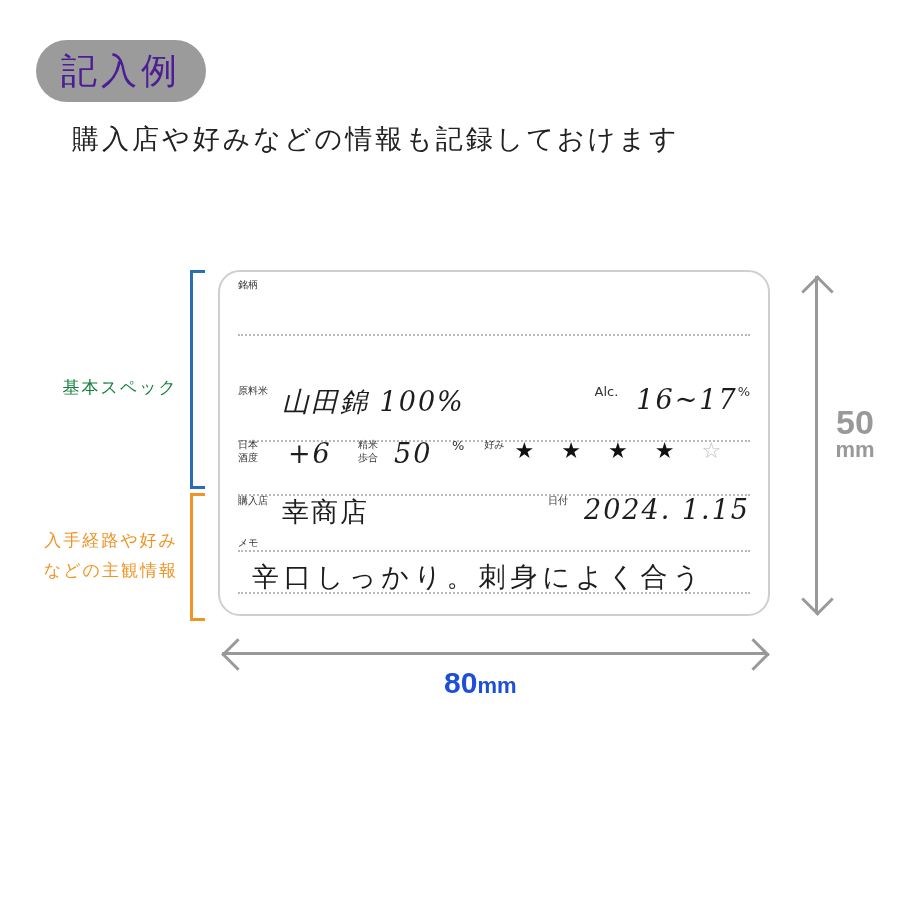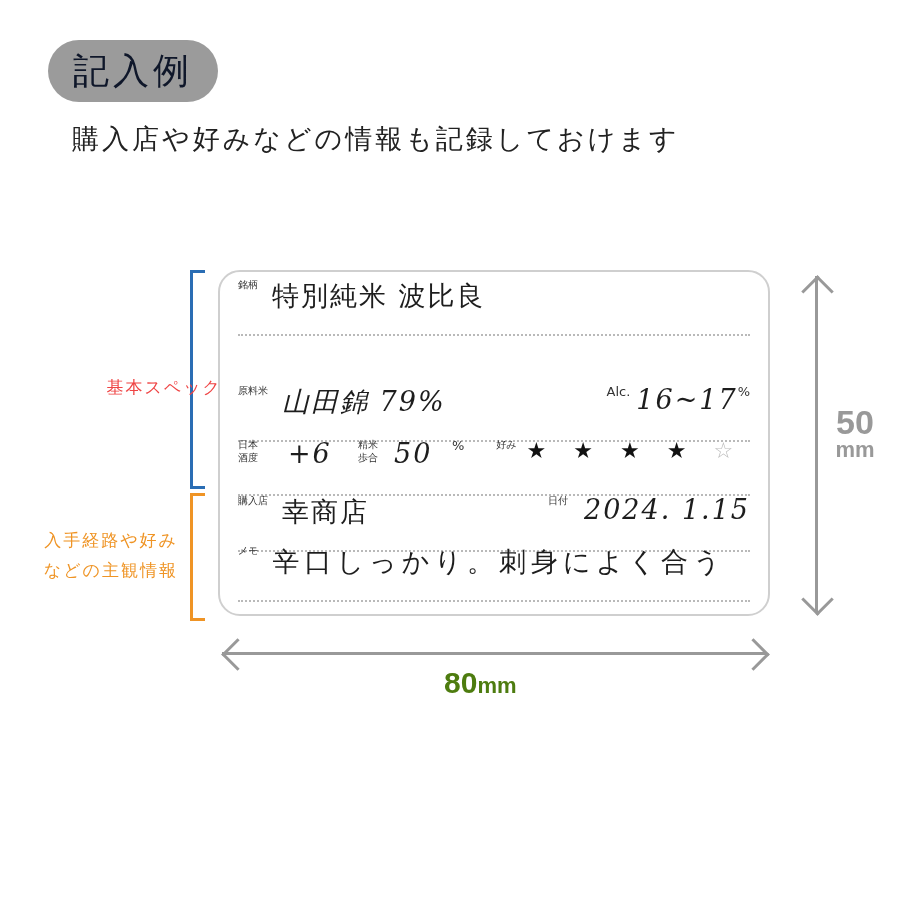--- a/index.html
+++ b/index.html
@@ -1,29 +1,29 @@
 <!DOCTYPE html>
 <html><head>
   <meta charset="utf-8">
   <style>
     html, body { margin: 0; padding: 0; background: #ffffff; }
     body { width: 900px; height: 900px; position: relative; overflow: hidden;
       font-family: "DejaVu Sans", sans-serif; color: #222; }
-    .badge { position: absolute; left: 48px; top: 40px; width: 170px; height: 62px;
-      background: #9b9b9b; border-radius: 31px; color: #0f172a; font-size: 36px;
+    .badge { position: absolute; left: 36px; top: 40px; width: 170px; height: 62px;
+      background: #9b9b9b; border-radius: 31px; color: #4c1d95; font-size: 36px;
       display: flex; align-items: center; justify-content: center; letter-spacing: 4px; }
     .intro { position: absolute; left: 72px; top: 115px; font-size: 27px; line-height: 48px;
       letter-spacing: 3px; color: #222; }
     .intro div { white-space: nowrap; }
 
     .bracket { position: absolute; border: 3px solid; border-right: none; width: 12px; }
     .bracket.blue { border-color: #2a6db4; left: 190px; top: 270px; height: 213px; }
     .bracket.orange { border-color: #ef9425; left: 190px; top: 493px; height: 122px; }
     .side-label { position: absolute; text-align: right; font-size: 17px; letter-spacing: 2px; line-height: 30px; }
-    .side-label.blue { color: #ef4444; right: 678px; top: 372px; }
+    .side-label.blue { color: #15803d; right: 722px; top: 372px; }
     .side-label.orange { color: #ef9425; right: 722px; top: 525px; }
 
     .card { position: absolute; left: 218px; top: 270px; width: 552px; height: 346px;
       border: 2px solid #cfcfcf; border-radius: 22px; box-sizing: border-box; background: #fff; }
 
     .row { position: absolute; left: 18px; right: 18px; height: 56px;
       border-bottom: 2px dotted #b9b9b9; display: flex; align-items: flex-start; }
     .lbl { font-size: 10px; color: #333; margin-bottom: 10px; line-height: 13px; }
     .val { font-family: "DejaVu Serif", serif; font-size: 27px; color: #1d1d1d;
       margin-left: 14px; margin-bottom: 6px; letter-spacing: 2px; font-style: italic; }
@@ -37,21 +37,21 @@
     .arrow-h { position: absolute; left: 222px; top: 652px; width: 544px; height: 3px; background: #999; }
     .chev { position: absolute; width: 20px; height: 20px; border-color: #999; border-style: solid; border-width: 0; }
     .chev.up { left: 806px; top: 280px; border-top-width: 3px; border-left-width: 3px; transform: rotate(45deg); }
     .chev.down { left: 806px; top: 588px; border-bottom-width: 3px; border-right-width: 3px; transform: rotate(45deg); }
     .chev.left { left: 226px; top: 643px; border-bottom-width: 3px; border-left-width: 3px; transform: rotate(45deg); }
     .chev.right { left: 742px; top: 643px; border-top-width: 3px; border-right-width: 3px; transform: rotate(45deg); }
     .dim-v { position: absolute; left: 825px; top: 405px; width: 60px; text-align: center; color: #999;
       font-family: "Liberation Sans", sans-serif; font-weight: bold; line-height: 1; }
     .dim-v .num { font-size: 34px; display: block; }
     .dim-v .unit { font-size: 22px; display: block; }
-    .dim-h { position: absolute; left: 444px; top: 666px; color: #4d7c0f;
+    .dim-h { position: absolute; left: 444px; top: 666px; color: #1d4ed8;
       font-family: "Liberation Sans", sans-serif; font-weight: bold; }
     .dim-h .num { font-size: 30px; }
     .dim-h .unit { font-size: 22px; }
   </style>
 </head>
 <body>
 
 <div class="badge">記入例</div>
 
 <div class="intro">
@@ -62,56 +62,55 @@
 <div class="bracket orange"></div>
 <div class="side-label blue">基本スペック</div>
 <div class="side-label orange">
   <div>入手経路や好み</div>
   <div>などの主観情報</div>
 </div>
 
 <div class="card">
   <div class="row" style="top:6px;">
     <span class="lbl">銘柄</span>
-    <span class="val upright">特別純米 波比良</span>
   </div>
   <div class="row" style="top:112px;">
     <span class="lbl">原料米</span>
-    <span class="val">山田錦 79%</span>
+    <span class="val">山田錦 100%</span>
     <span class="spacer"></span>
     <span class="small">Alc.</span>
-    <span class="val" style="margin-left:6px">16~17</span>
+    <span class="val" style="margin-left:18px">16~17</span>
     <span class="small">%</span>
   </div>
   <div class="row" style="top:166px;">
     <span class="lbl">
       <div>日本</div>
       <div>酒度</div>
     </span>
     <span class="val" style="margin-left:30px; width:70px">+6</span>
     <span class="lbl">
       <div>精米</div>
       <div>歩合</div>
     </span>
     <span class="val" style="margin-left:16px; width:50px">50</span>
     <span class="small" style="margin-left:8px">%</span>
-    <span class="lbl" style="margin-left:32px">好み</span>
+    <span class="lbl" style="margin-left:20px">好み</span>
     <span class="stars">
       <span>★ ★ ★ ★</span>
       <span class="star-empty">☆</span>
     </span>
   </div>
   <div class="row" style="top:222px;">
     <span class="lbl">購入店</span>
     <span class="val upright">幸商店</span>
     <span class="spacer"></span>
     <span class="lbl">日付</span>
     <span class="val" style="margin-left:16px">2024. 1.15</span>
   </div>
-  <div class="row" style="top:272px;">
+  <div class="row" style="top:264px;flex-direction:column;">
     <span class="lbl">メモ</span>
     <span class="val upright" style="letter-spacing:5px">辛口しっかり。刺身によく合う</span>
   </div>
 </div>
 
 <div class="arrow-v"></div>
 <div class="chev up"></div>
 <div class="chev down"></div>
 <div class="dim-v">
   <span class="num">50</span>

